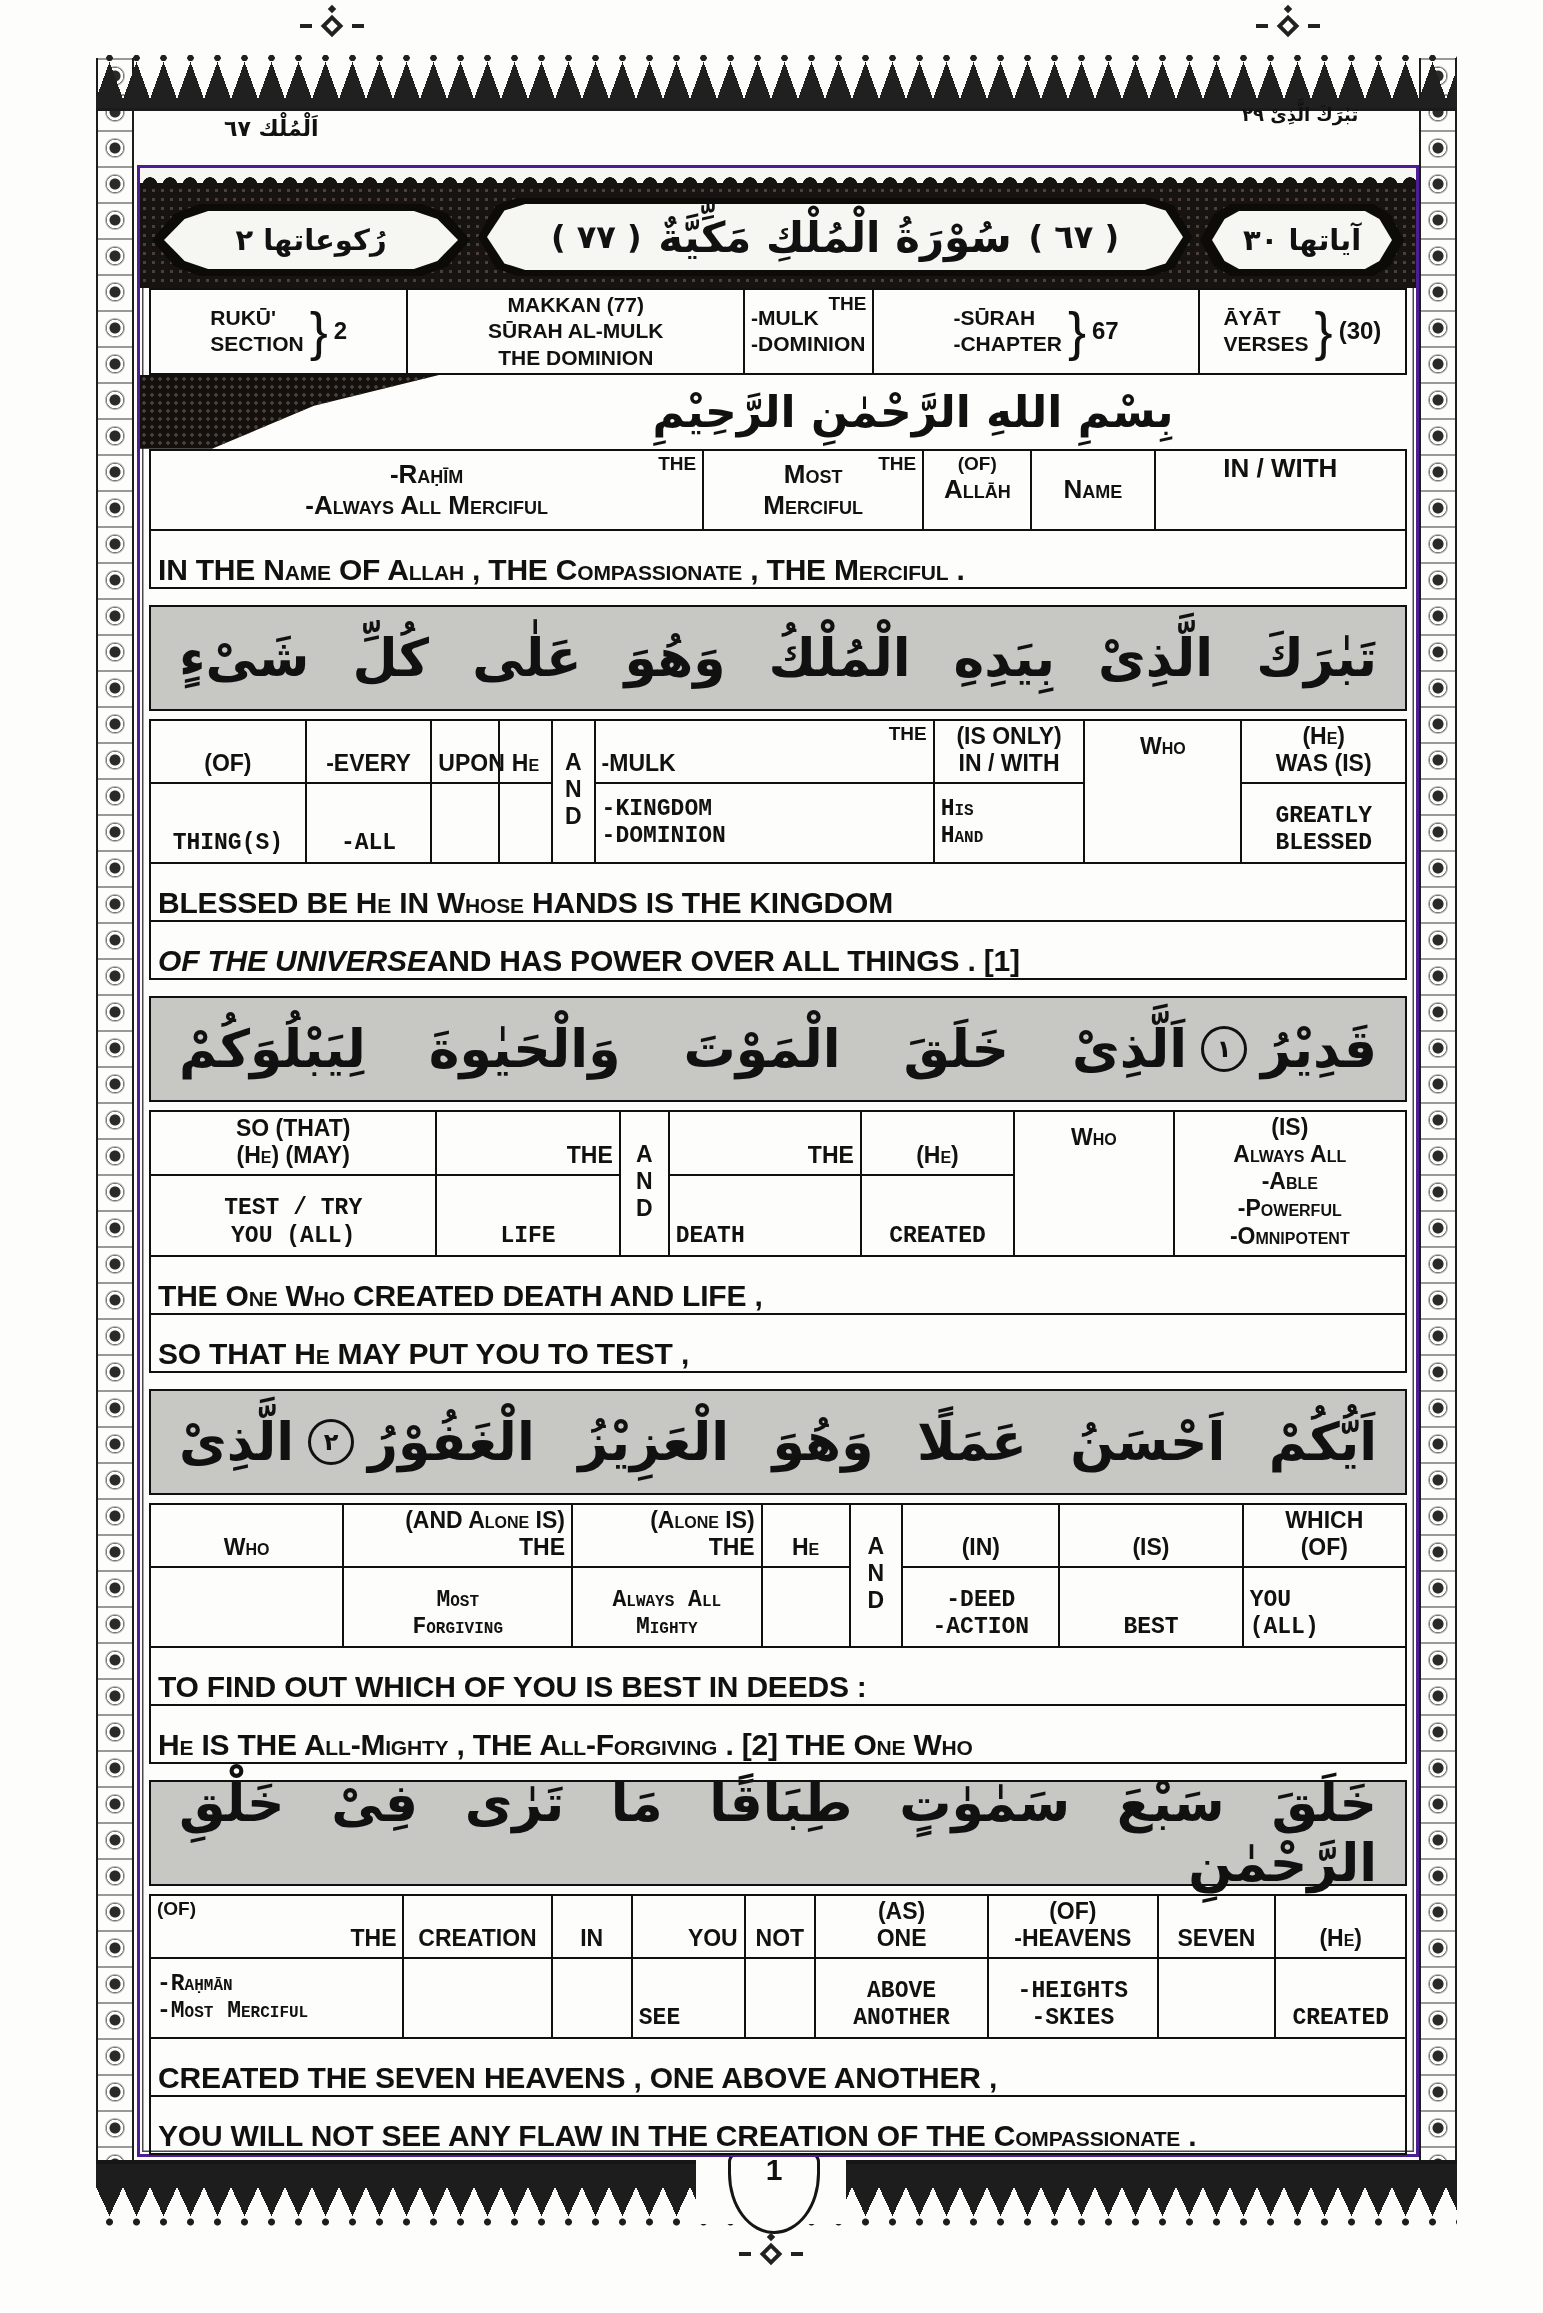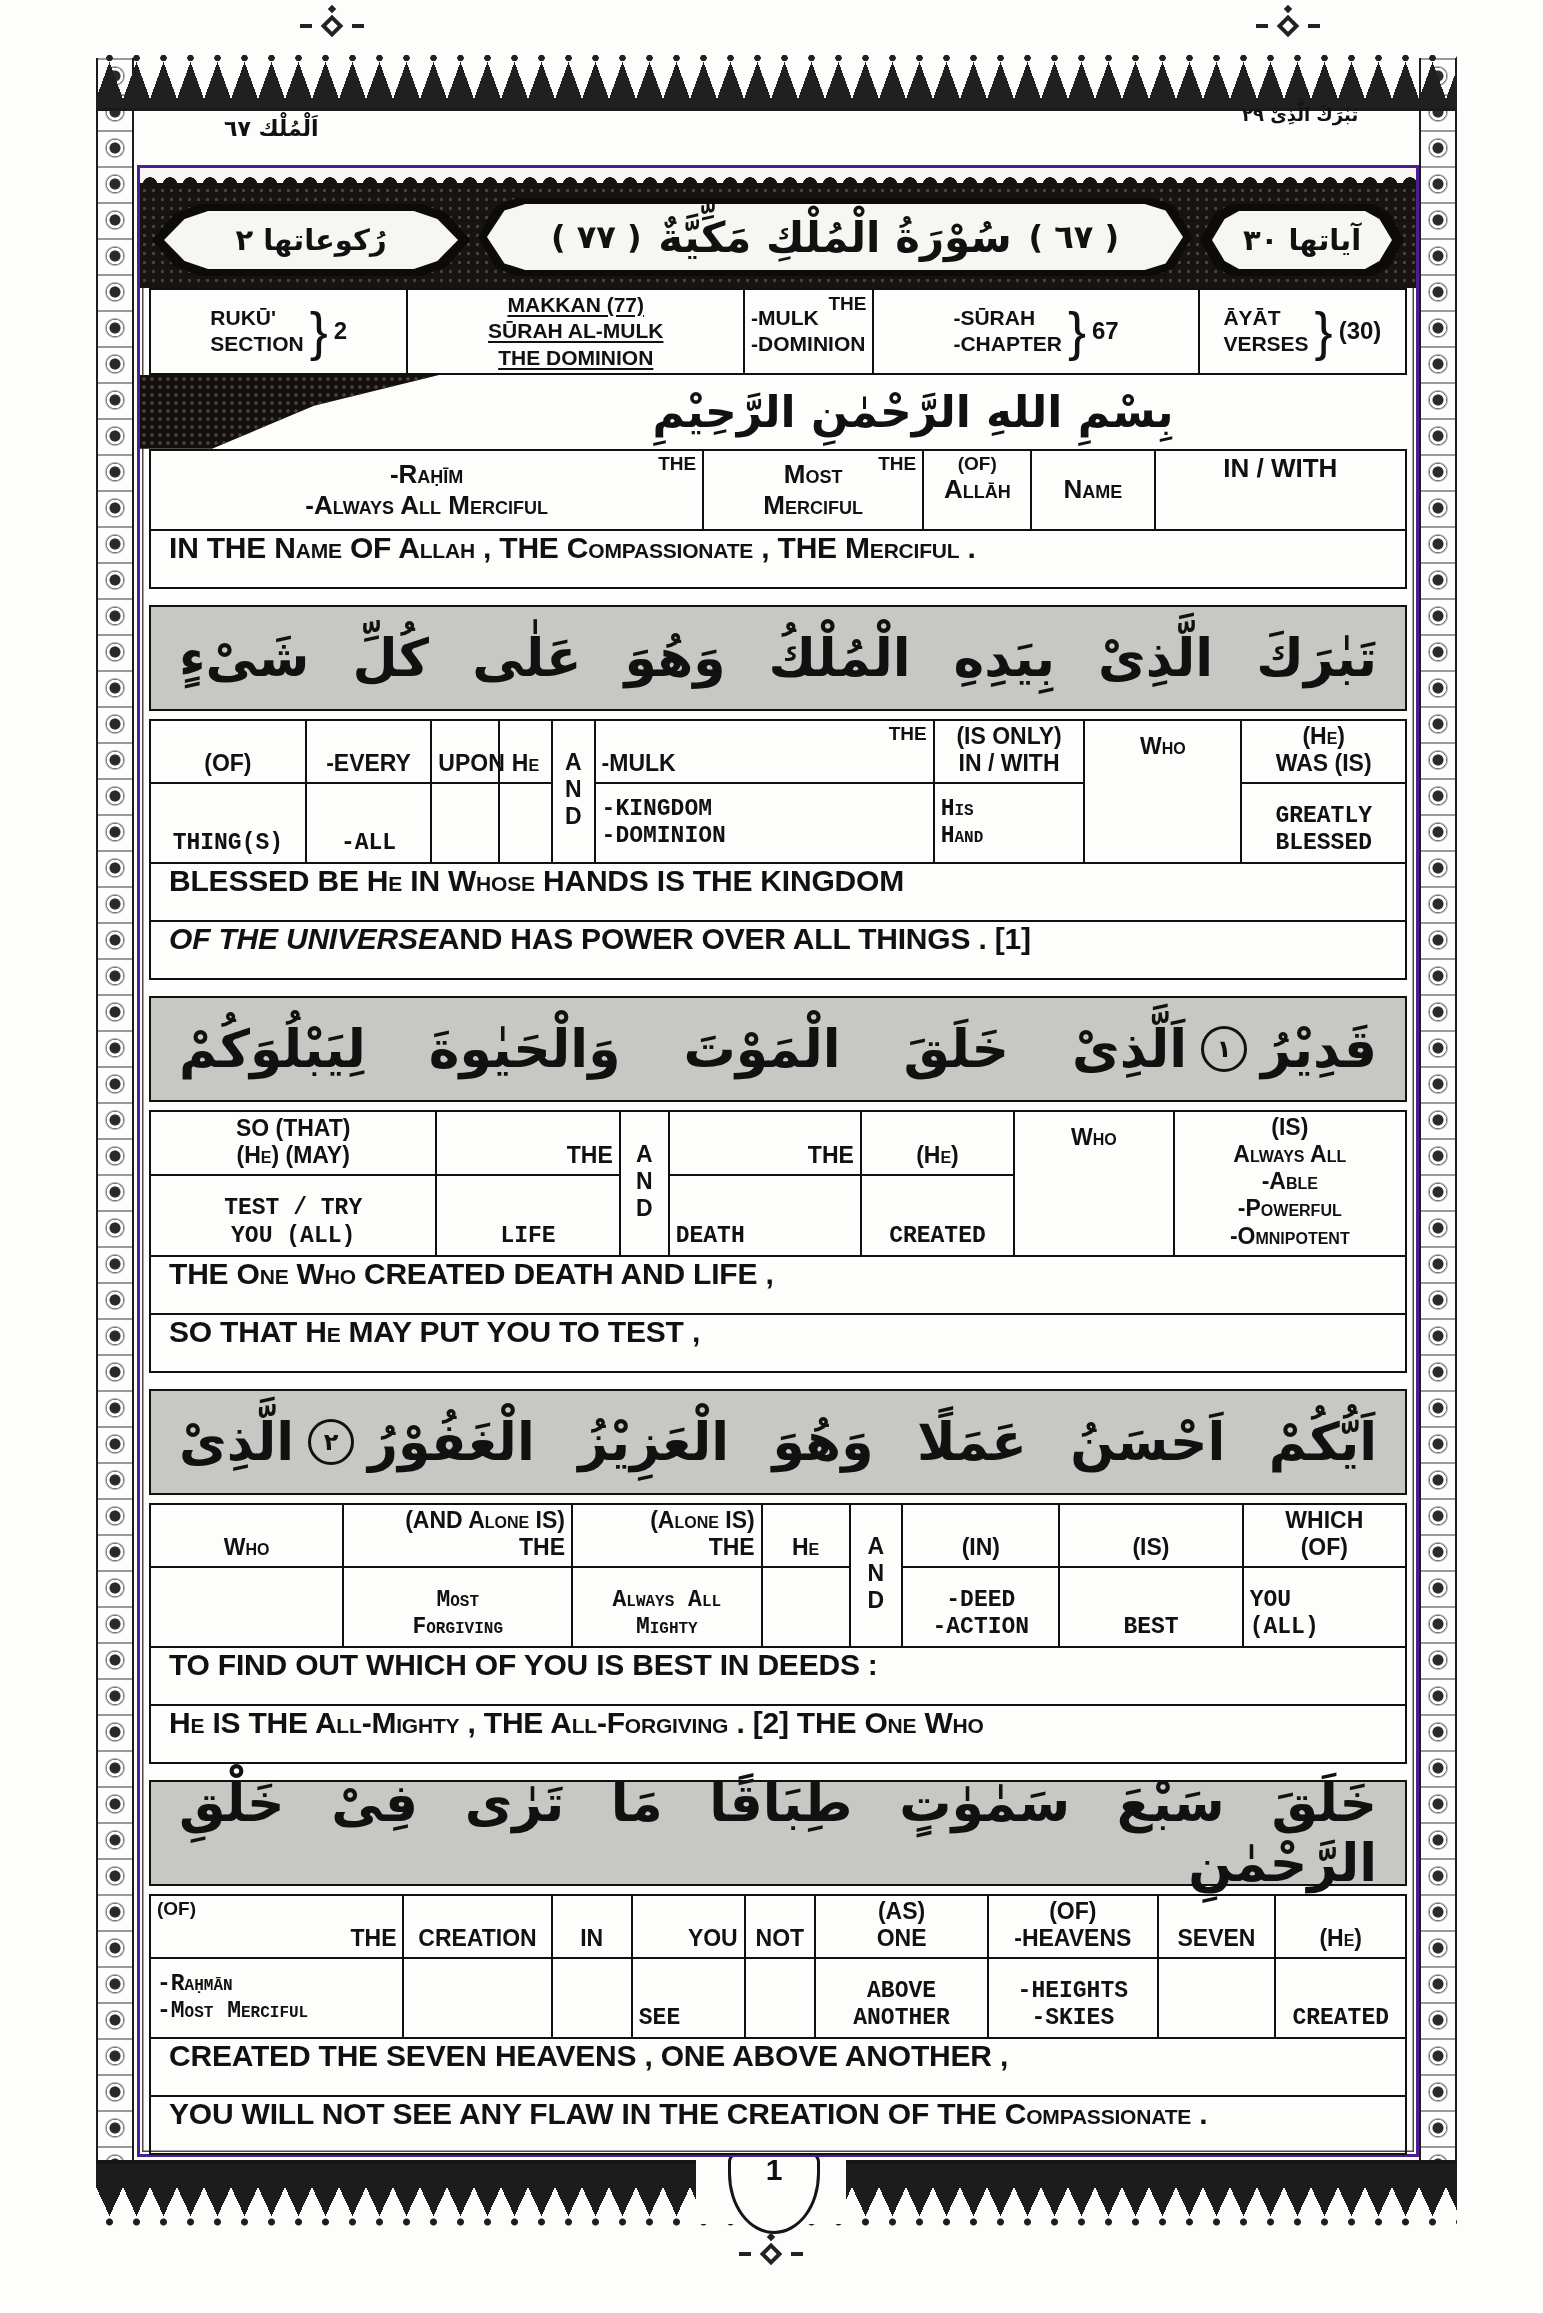--- a/index.html
+++ b/index.html
@@ -73,39 +73,39 @@
   table{border-collapse:collapse;width:100%;table-layout:fixed;}
   td{border:2.5px solid #101010;padding:2px 6px;box-sizing:border-box;}
 
   .info td{height:74px;text-align:center;vertical-align:middle;
         font:700 21px/1.25 "Liberation Sans",sans-serif;}
   .pl{white-space:pre-line;}
   .brc{display:flex;align-items:center;justify-content:center;gap:6px;}
   .brc .lbl{white-space:pre-line;text-align:left;}
   .brc .br{font-size:54px;font-weight:400;line-height:0.9;}
   .brc .val{font-size:24px;}
-  .u3{text-decoration:underline;text-underline-offset:3px;}
+  .u3{text-underline-offset:3px;}
   .cue{position:absolute;top:2px;right:6px;font-size:19px;font-weight:700;}
   .cue.lft{left:6px;right:auto;}
   .relcell{position:relative;}
 
   
   .bism{height:74px;position:relative;display:flex;align-items:center;}
   .bism-orn{position:absolute;left:-9px;top:0;width:300px;height:100%;background-color:#14100d;
         background-image:radial-gradient(#4a4038 1.5px,transparent 2px);background-size:8px 8px;
         clip-path:polygon(0 0,100% 0,58% 42%,24% 100%,0 100%);}
   .bism-text{flex:1;text-align:center;padding-left:270px;direction:rtl;
         font:700 44px "DejaVu Sans",sans-serif;}
 
   .bg td{height:80px;text-align:center;vertical-align:middle;
         font:700 26px/1.2 "Liberation Sans",sans-serif;font-variant-caps:small-caps;}
   .bg .vt{vertical-align:top;}
 
-  .trow{border:2.5px solid #101010;border-top:none;height:56px;display:flex;align-items:flex-start;
-        padding-left:18px;font:700 30px "Liberation Sans",sans-serif;font-variant-caps:small-caps;
+  .trow{border:2.5px solid #101010;border-top:none;height:56px;display:flex;align-items:flex-end;
+        padding-left:7px;font:700 30px "Liberation Sans",sans-serif;font-variant-caps:small-caps;
         letter-spacing:-0.2px;}
   .trow i{font-style:italic;}
 
   
   .section{margin-top:16px;}
   .vband{border:2.5px solid #101010;background:#c7c7c4;height:102px;display:flex;align-items:center;
         padding:0 28px;direction:rtl;gap:14px;margin-bottom:8px;
         font:700 52px "DejaVu Sans",sans-serif;}
   .vband .sp{flex:1;text-align:justify;text-align-last:justify;}
   .vmark{display:inline-flex;align-items:center;justify-content:center;flex:none;width:40px;height:40px;

